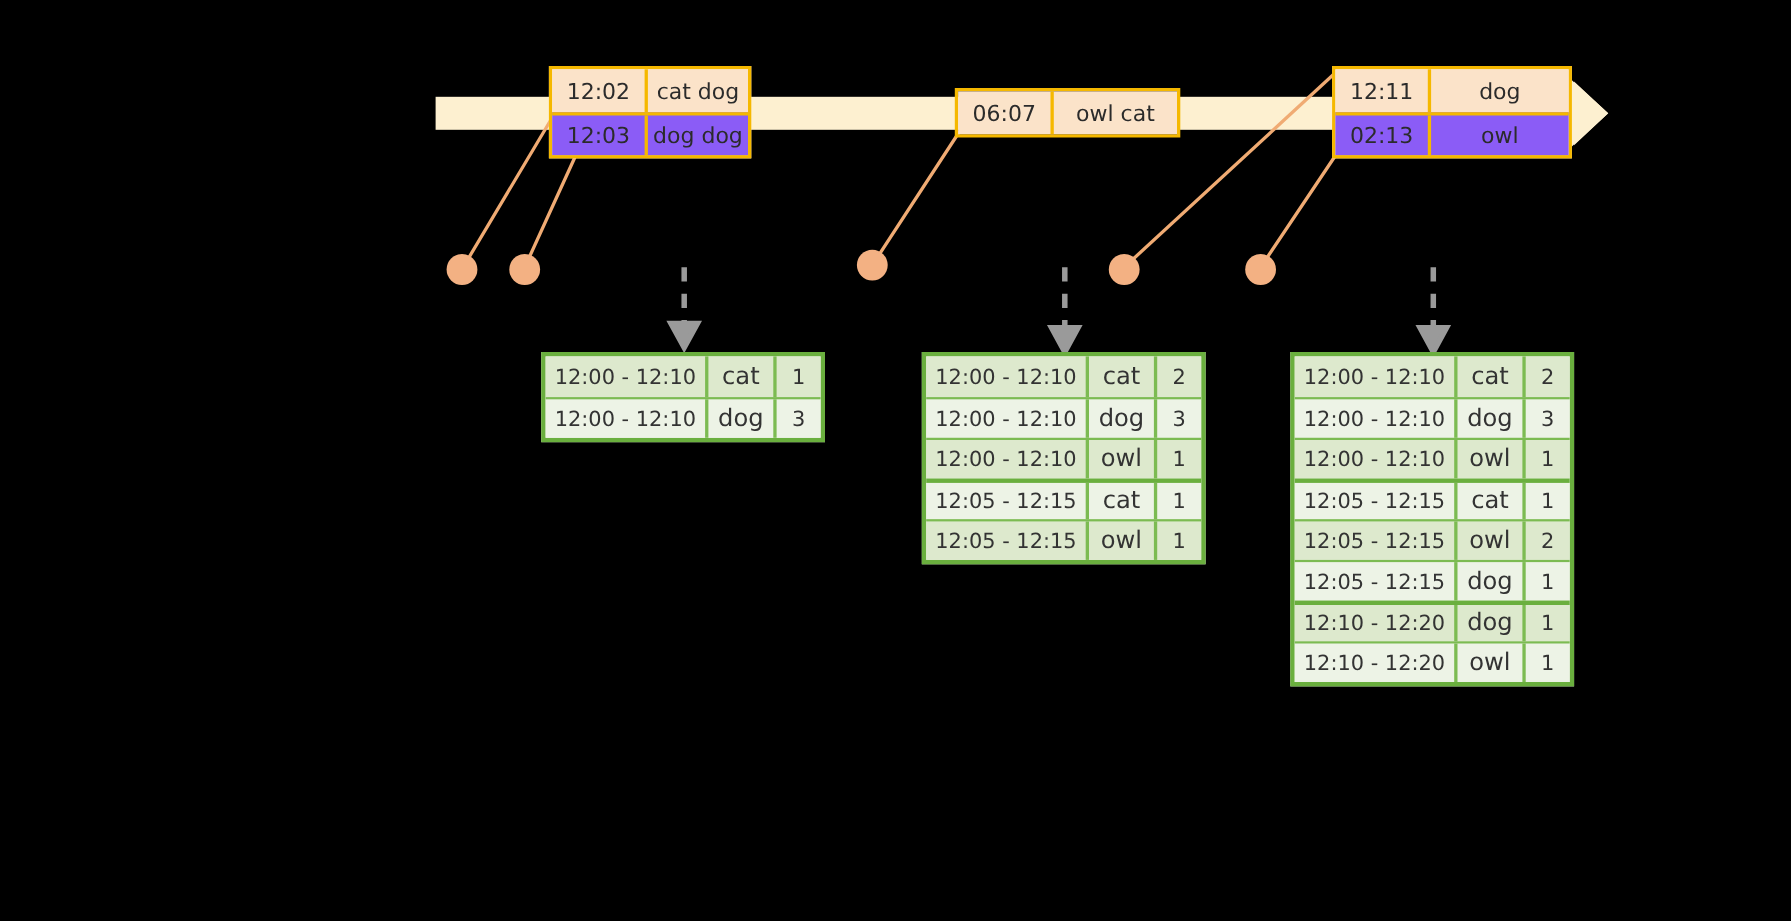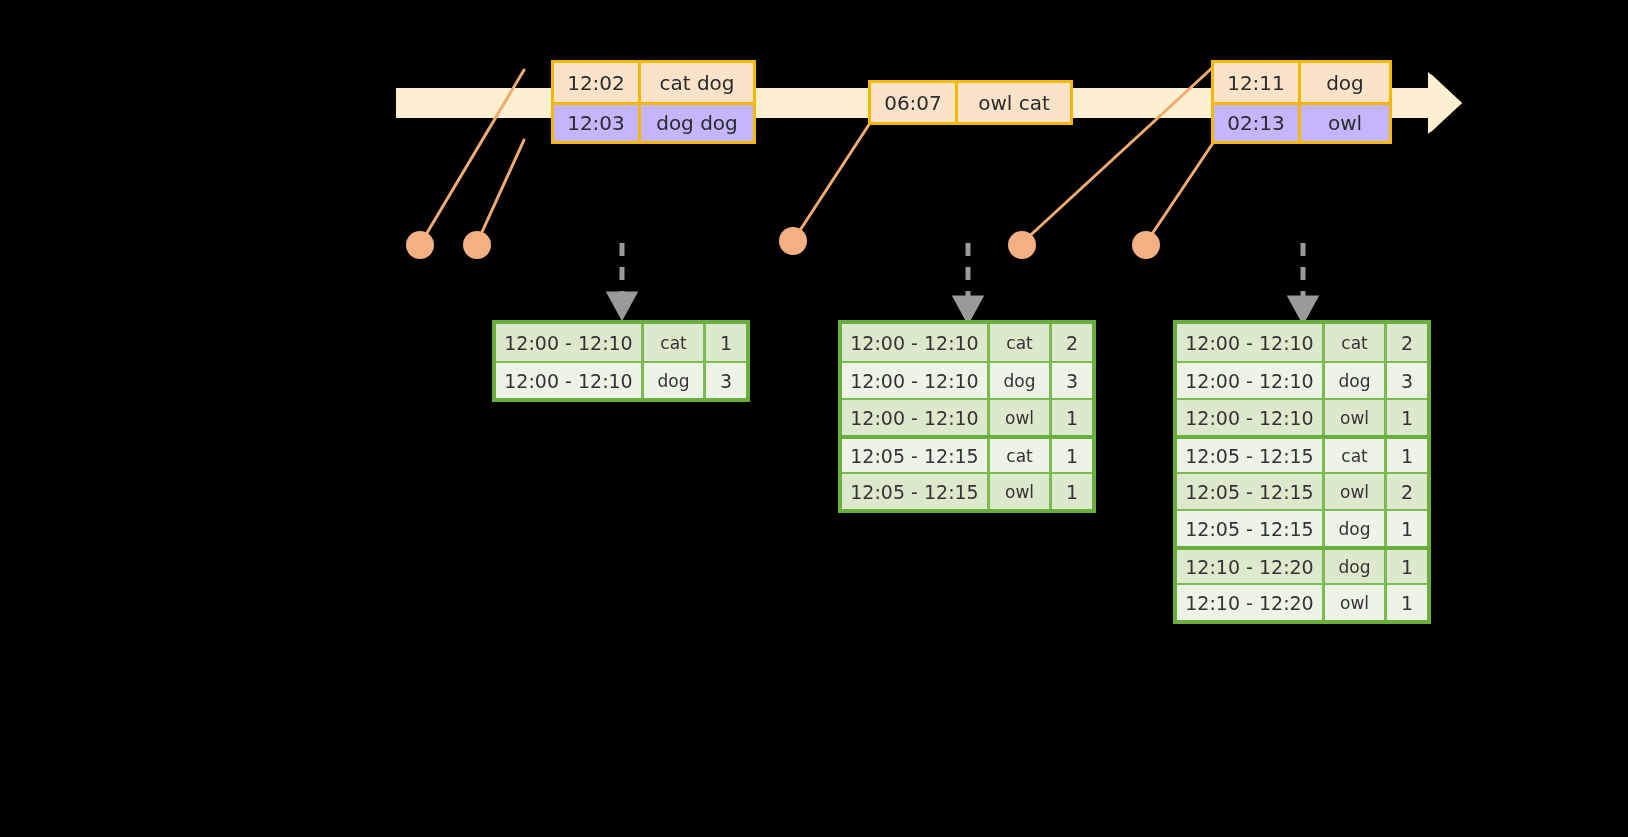--- a/index.html
+++ b/index.html
@@ -38,21 +38,21 @@
   }
   .event-row {
     display: flex;
     height: 39px;
     box-sizing: border-box;
   }
   .event-row + .event-row {
     border-top: 3px solid #f5b800;
   }
   .event-row.shade-a { background: #fbe3c9; }
-  .event-row.shade-b { background: #c4b5fd; }
+  .event-row.shade-b { background: #8b5cf6; }
   .ev-time {
     width: 87px;
     display: flex;
     align-items: center;
     justify-content: center;
     font-size: 20px;
     color: #2b2b2b;
     border-right: 3px solid #f5b800;
     box-sizing: border-box;
   }
@@ -93,21 +93,21 @@
     justify-content: center;
     font-size: 19px;
     color: #333333;
     border-right: 3px solid #7cbb52;
     box-sizing: border-box;
   }
   .rs-word {
     display: flex;
     align-items: center;
     justify-content: center;
-    font-size: 17px;
+    font-size: 22px;
     color: #333333;
     border-right: 3px solid #7cbb52;
     box-sizing: border-box;
   }
   .rs-count {
     display: flex;
     align-items: center;
     justify-content: center;
     font-size: 19px;
     color: #333333;
@@ -148,39 +148,39 @@
       <polygon points="610,294 634,294 622,316"></polygon>
 
       <line x1="968" y1="243" x2="968" y2="299" stroke-dasharray="13,11"></line>
       <polygon points="956,298 980,298 968,320"></polygon>
 
       <line x1="1303" y1="243" x2="1303" y2="299" stroke-dasharray="13,11"></line>
       <polygon points="1291,298 1315,298 1303,320"></polygon>
     </g>
   </svg>
 
-  <div class="event-box" style="left:551px; top:60px; width:205px;">
+  <div class="event-box" style="left:499px; top:60px; width:184px;">
     <div class="event-row shade-a">
       <div class="ev-time">12:02</div>
       <div class="ev-words">cat dog</div>
     </div>
     <div class="event-row shade-b">
       <div class="ev-time">12:03</div>
       <div class="ev-words">dog dog</div>
     </div>
   </div>
 
   <div class="event-box" style="left:868px; top:80px; width:205px;">
     <div class="event-row shade-a">
       <div class="ev-time">06:07</div>
       <div class="ev-words">owl cat</div>
     </div>
   </div>
 
-  <div class="event-box" style="left:1211px; top:60px; width:181px;">
+  <div class="event-box" style="left:1211px; top:60px; width:218px;">
     <div class="event-row shade-a">
       <div class="ev-time">12:11</div>
       <div class="ev-words">dog</div>
     </div>
     <div class="event-row shade-b">
       <div class="ev-time">02:13</div>
       <div class="ev-words">owl</div>
     </div>
   </div>
 

